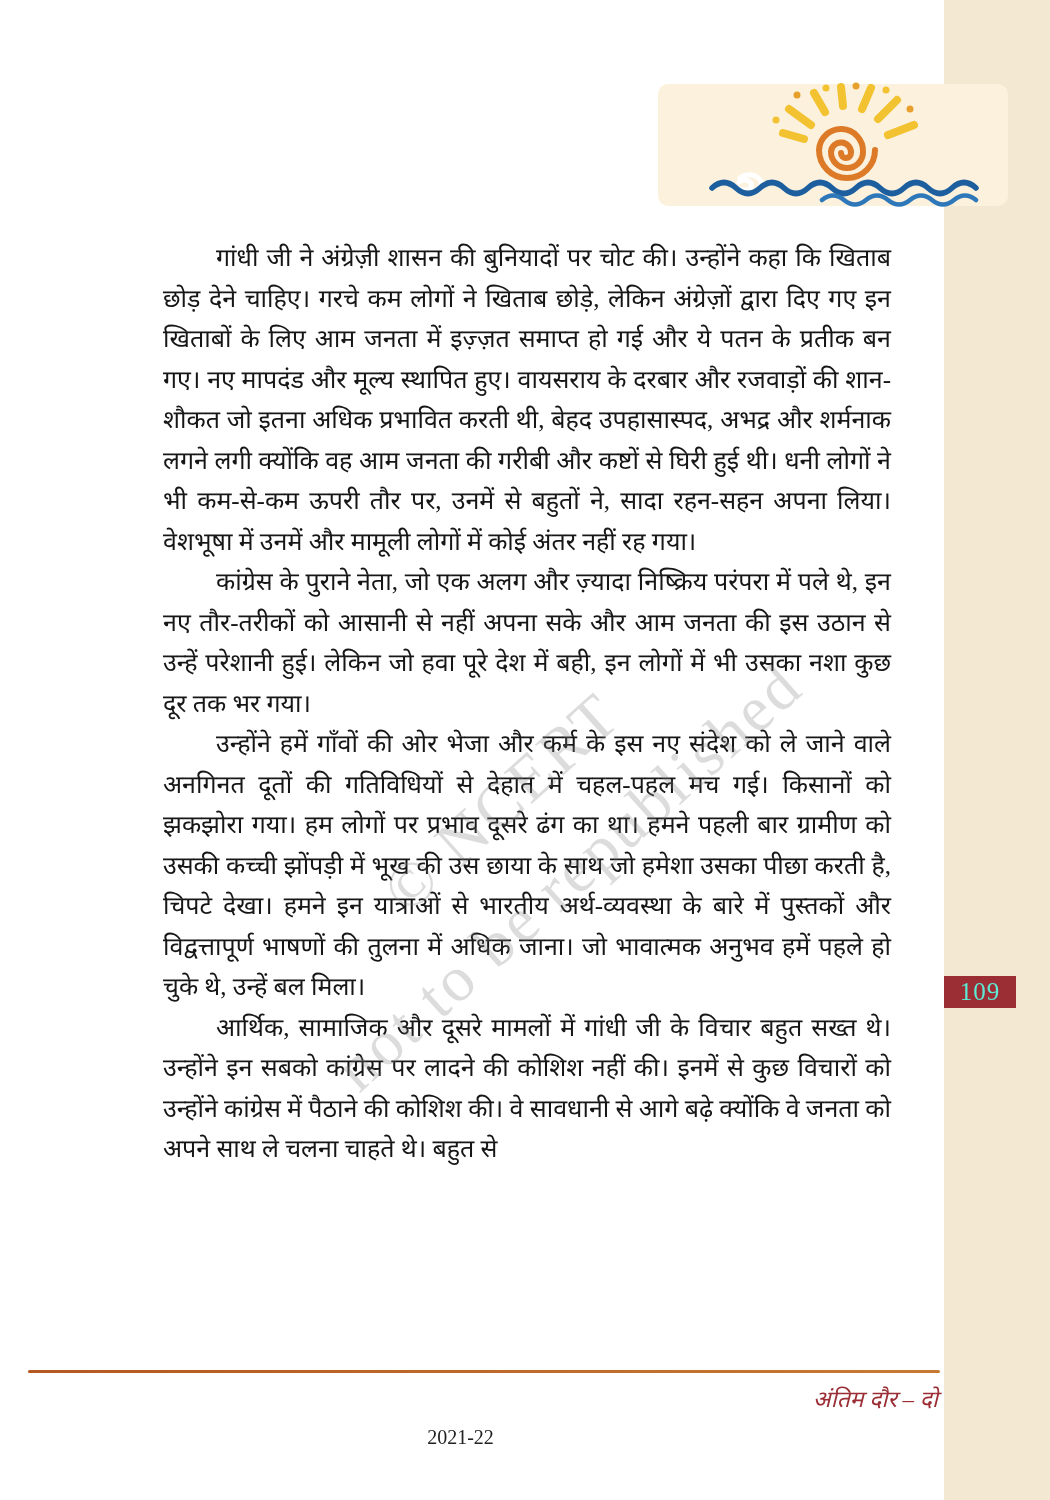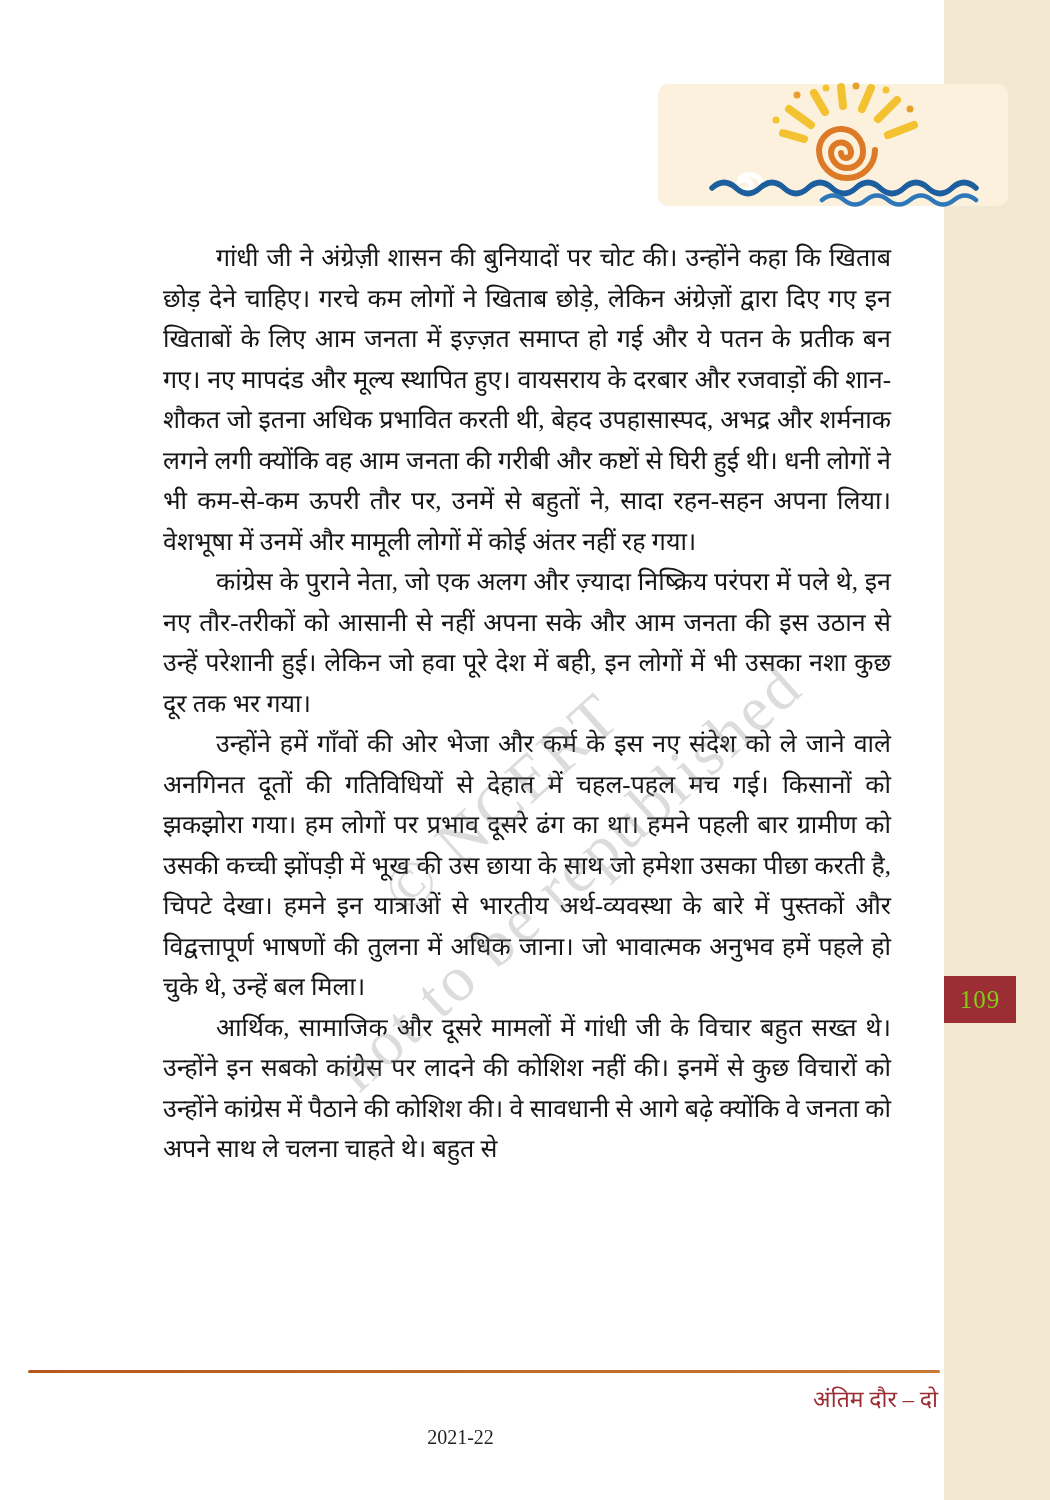--- a/index.html
+++ b/index.html
@@ -15,23 +15,23 @@
   .side-strip {
     position: absolute;
     top: 0; right: 0;
     width: 106px; height: 1500px;
     background: var(--strip-beige, #f3e9d2);
   }
 
   .page-badge {
     position: absolute;
     left: 944px; top: 976px;
-    width: 72px; height: 47px;
+    width: 72px; height: 32px;
     background: var(--badge-red, #9b2d35);
-    color: #84cc16;
+    color: #5eead4;
     display: flex; align-items: center; justify-content: center;
     font-size: 25px;
     letter-spacing: 1px;
   }
 
   .sun-art {
     position: absolute;
     left: 652px; top: 80px;
     width: 360px; height: 130px;
   }
@@ -69,20 +69,21 @@
     width: 912px; height: 3px;
     border-radius: 2px;
     background: linear-gradient(to right, var(--rule-orange, #b4581f), #c87a33);
   }
 
   .footer-chapter {
     position: absolute;
     right: 112px; top: 1382px;
     color: var(--badge-red, #9b2d35);
     font-size: 23px;
+    font-style: italic;
   }
 
   .footer-year {
     position: absolute;
     left: 0; top: 1426px;
     width: 921px;
     text-align: center;
     font-size: 20px;
     color: #222222;
   }

